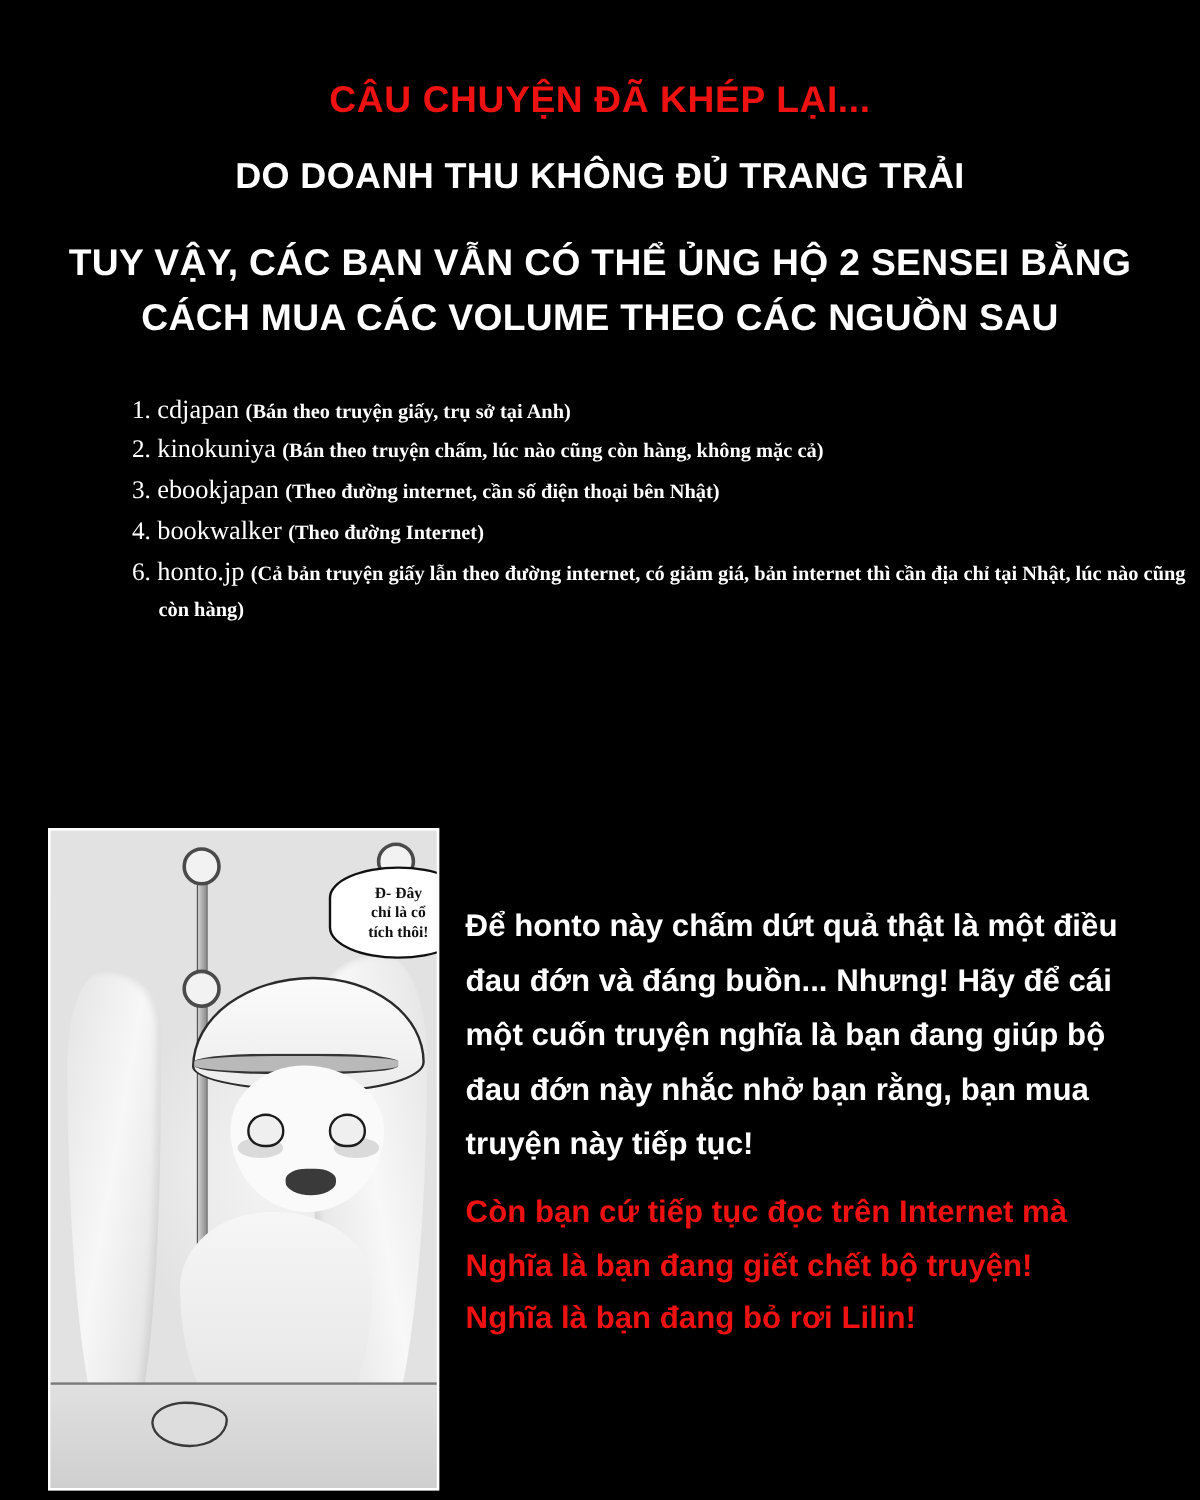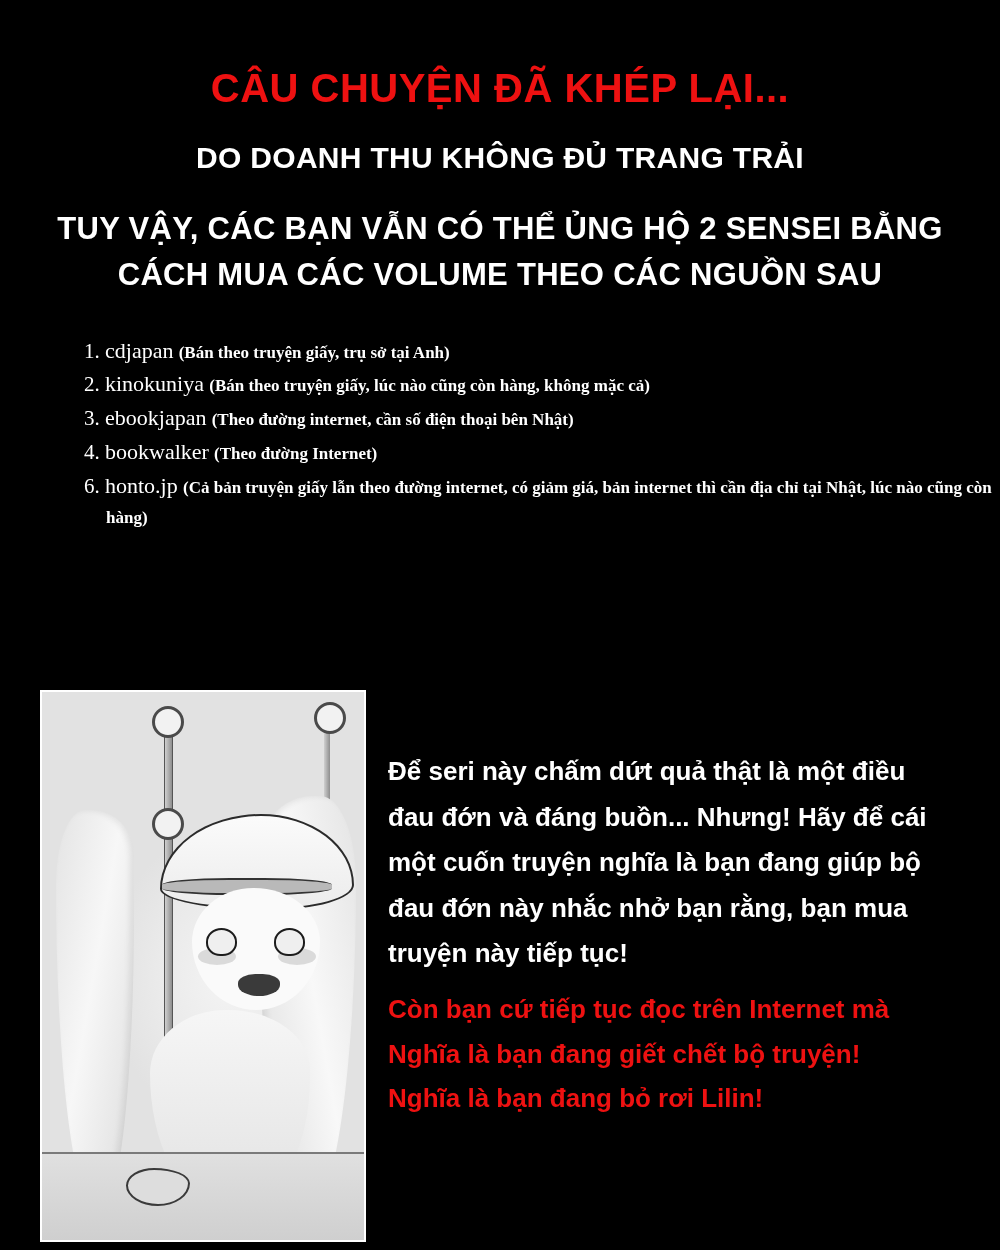--- a/index.html
+++ b/index.html
@@ -19,21 +19,21 @@
     width: 1000px;
     height: 1250px;
     background: #000000;
   }
 
   
   .headline {
     text-align: center;
     color: #ee1111;
     font-weight: bold;
-    font-size: 40px;
+    font-size: 31px;
     letter-spacing: 0.5px;
     padding-top: 66px;
     line-height: 1.1;
     text-transform: uppercase;
   }
   .sub-block {
     text-align: center;
     margin-top: 26px;
   }
   .sub-line {
@@ -49,21 +49,21 @@
     text-align: center;
   }
   .sub-line.wide {
     font-size: 31px;
     line-height: 1.5;
   }
 
   
   .sources {
     margin: 36px 0 0 0;
-    padding: 0 0 0 84px;
+    padding: 0 0 0 110px;
     list-style: none;
     font-family: "Liberation Serif", serif;
   }
   .sources li {
     color: #ffffff;
     font-size: 21px;
     line-height: 1.42;
     margin-bottom: 2px;
     text-indent: -22px;
     padding-left: 22px;
@@ -278,21 +278,21 @@
 
   <ol class="sources">
     <li>
       <span class="num">1.</span>
       <span class="name">cdjapan</span>
       <span class="note">(Bán theo truyện giấy, trụ sở tại Anh)</span>
     </li>
     <li>
       <span class="num">2.</span>
       <span class="name">kinokuniya</span>
-      <span class="note">(Bán theo truyện giấy, lúc nào cũng còn hàng, không mặc cả)</span>
+      <span class="note">(Bán theo truyện chấm, lúc nào cũng còn hàng, không mặc cả)</span>
     </li>
     <li>
       <span class="num">3.</span>
       <span class="name">ebookjapan</span>
       <span class="note">(Theo đường internet, cần số điện thoại bên Nhật)</span>
     </li>
     <li>
       <span class="num">4.</span>
       <span class="name">bookwalker</span>
       <span class="note">(Theo đường Internet)</span>
@@ -321,25 +321,30 @@
         <div class="face"></div>
         <div class="blush l"></div>
         <div class="blush r"></div>
         <div class="eye l"></div>
         <div class="eye r"></div>
         <div class="mouth"></div>
         <div class="ground"></div>
         <div class="shoe"></div>
       </div>
 
+      <div class="bubble top">
+        <span class="line">Đ- Đây</span>
+        <span class="line">chỉ là cổ</span>
+        <span class="line">tích thôi!</span>
+      </div>
 
     </div>
 
     <div class="msg">
-      <p class="white">Để seri này chấm dứt quả thật là một điều</p>
+      <p class="white">Để honto này chấm dứt quả thật là một điều</p>
       <p class="white">đau đớn và đáng buồn... Nhưng! Hãy để cái</p>
       <p class="white">một cuốn truyện nghĩa là bạn đang giúp bộ</p>
       <p class="white">đau đớn này nhắc nhở bạn rằng, bạn mua</p>
       <p class="white">truyện này tiếp tục!</p>
       <div class="gap"></div>
       <p class="red">Còn bạn cứ tiếp tục đọc trên Internet mà</p>
       <p class="red tight">Nghĩa là bạn đang giết chết bộ truyện!</p>
       <p class="red tight">Nghĩa là bạn đang bỏ rơi Lilin!</p>
     </div>
 

